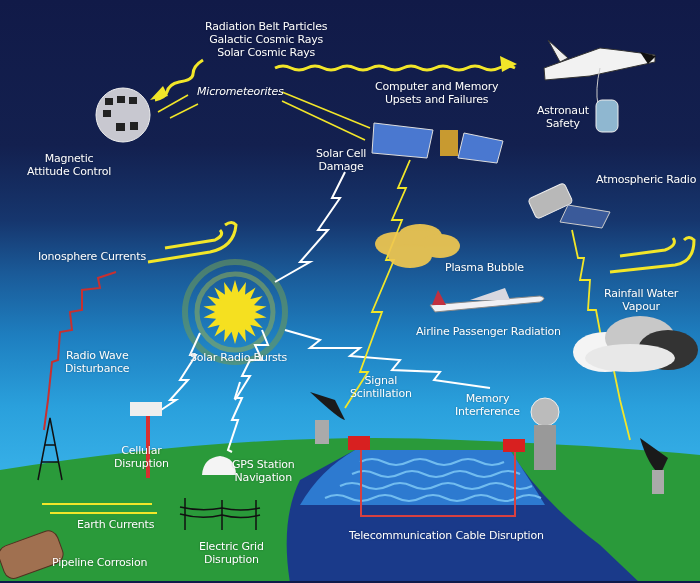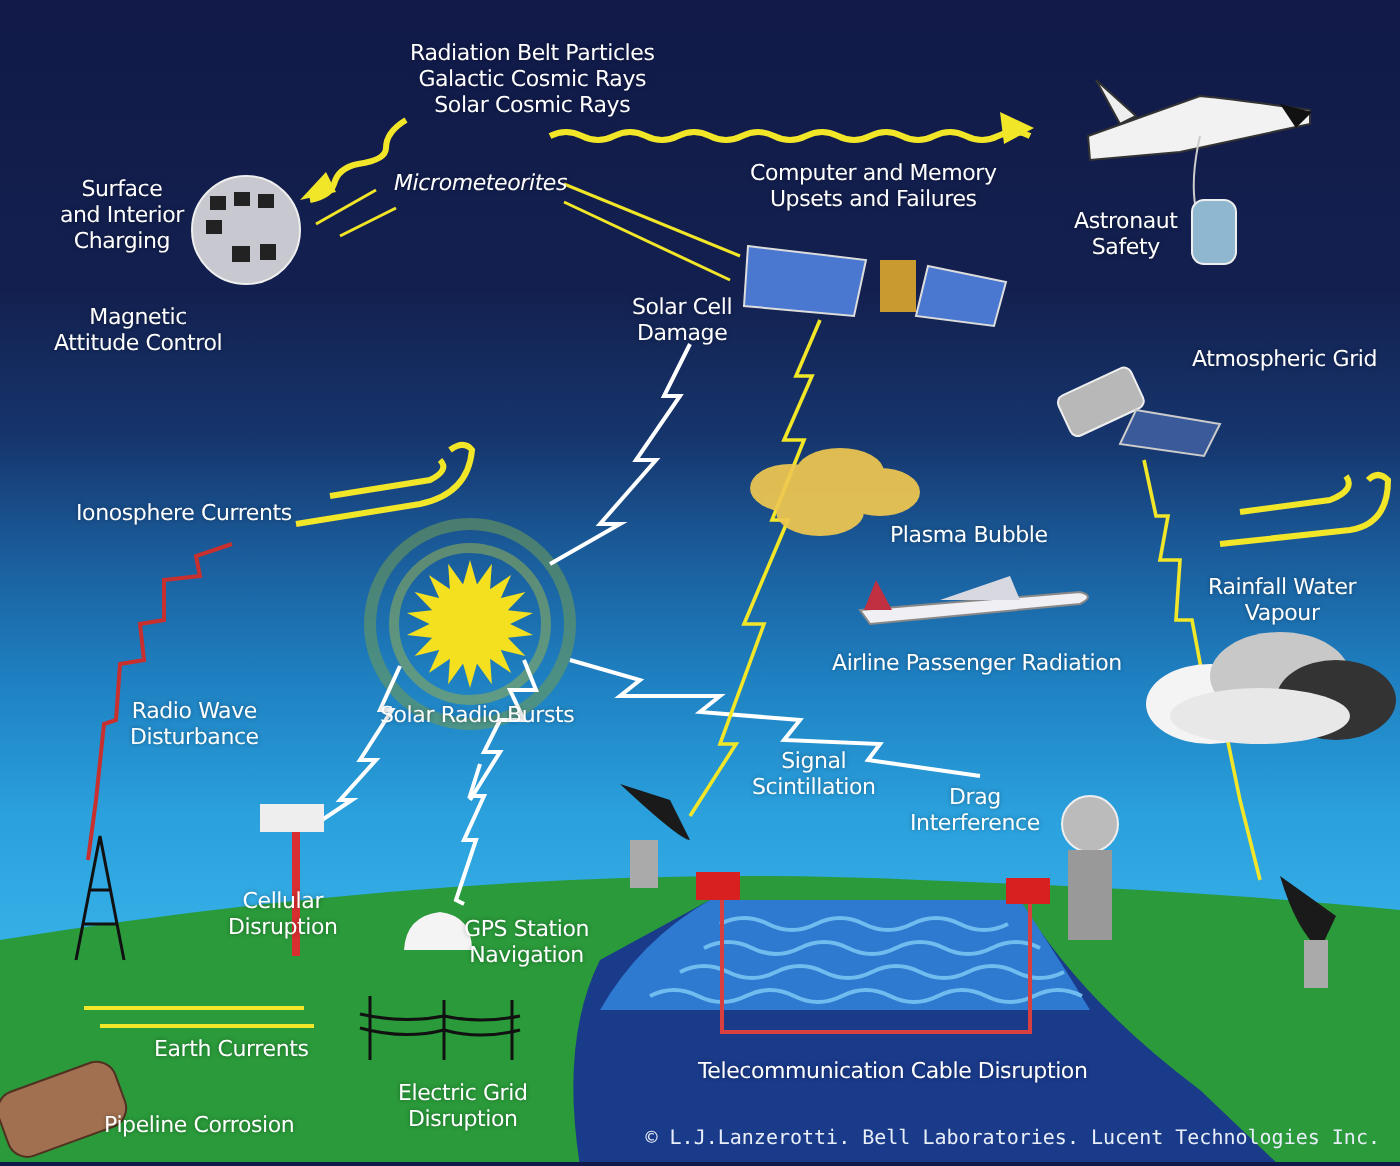--- a/index.html
+++ b/index.html
@@ -191,73 +191,67 @@
       <path d="M640,438 Q648,465 660,475 L668,458 Z" fill="#1a1a1a"></path>
       <rect x="652" y="470" width="12" height="24" fill="#aaa"></rect>
     </g>
   </svg>
 
   <div class="lbl" style="left:205px;top:20px;">
     <div>Radiation Belt Particles</div>
     <div>Galactic Cosmic Rays</div>
     <div>Solar Cosmic Rays</div>
   </div>
-  <div class="lbl" style="left:30px;top:88px;">
-    <div>Surface</div>
-    <div>and Interior</div>
-    <div>Charging</div>
-  </div>
   <div class="lbl" style="left:197px;top:85px;font-style:italic;">Micrometeorites</div>
   <div class="lbl" style="left:375px;top:80px;">
     <div>Computer and Memory</div>
     <div>Upsets and Failures</div>
   </div>
   <div class="lbl" style="left:537px;top:104px;">
     <div>Astronaut</div>
     <div>Safety</div>
   </div>
   <div class="lbl" style="left:27px;top:152px;">
     <div>Magnetic</div>
     <div>Attitude Control</div>
   </div>
   <div class="lbl" style="left:316px;top:147px;">
     <div>Solar Cell</div>
     <div>Damage</div>
   </div>
-  <div class="lbl" style="left:596px;top:173px;">Atmospheric Grid</div>
+  <div class="lbl" style="left:596px;top:173px;">Atmospheric Radio</div>
   <div class="lbl" style="left:38px;top:250px;">Ionosphere Currents</div>
   <div class="lbl" style="left:445px;top:261px;">Plasma Bubble</div>
   <div class="lbl" style="left:604px;top:287px;">
     <div>Rainfall Water</div>
     <div>Vapour</div>
   </div>
   <div class="lbl" style="left:65px;top:349px;">
     <div>Radio Wave</div>
     <div>Disturbance</div>
   </div>
   <div class="lbl" style="left:416px;top:325px;">Airline Passenger Radiation</div>
   <div class="lbl" style="left:190px;top:351px;">Solar Radio Bursts</div>
-  <div class="lbl" style="left:350px;top:374px;margin-left:26px;">
+  <div class="lbl" style="left:350px;top:374px;">
     <div>Signal</div>
     <div>Scintillation</div>
   </div>
   <div class="lbl" style="left:455px;top:392px;">
-    <div>Drag</div>
+    <div>Memory</div>
     <div>Interference</div>
   </div>
   <div class="lbl" style="left:90px;top:444px;margin-left:24px;">
     <div>Cellular</div>
     <div>Disruption</div>
   </div>
   <div class="lbl" style="left:232px;top:458px;">
     <div>GPS Station</div>
     <div>Navigation</div>
   </div>
   <div class="lbl" style="left:77px;top:518px;">Earth Currents</div>
   <div class="lbl" style="left:199px;top:540px;">
     <div>Electric Grid</div>
     <div>Disruption</div>
   </div>
   <div class="lbl" style="left:349px;top:529px;">Telecommunication Cable Disruption</div>
   <div class="lbl" style="left:52px;top:556px;">Pipeline Corrosion</div>
 
-  <div class="copyright">© L.J.Lanzerotti. Bell Laboratories. Lucent Technologies Inc.</div>
 </div>
 
 </body></html>

